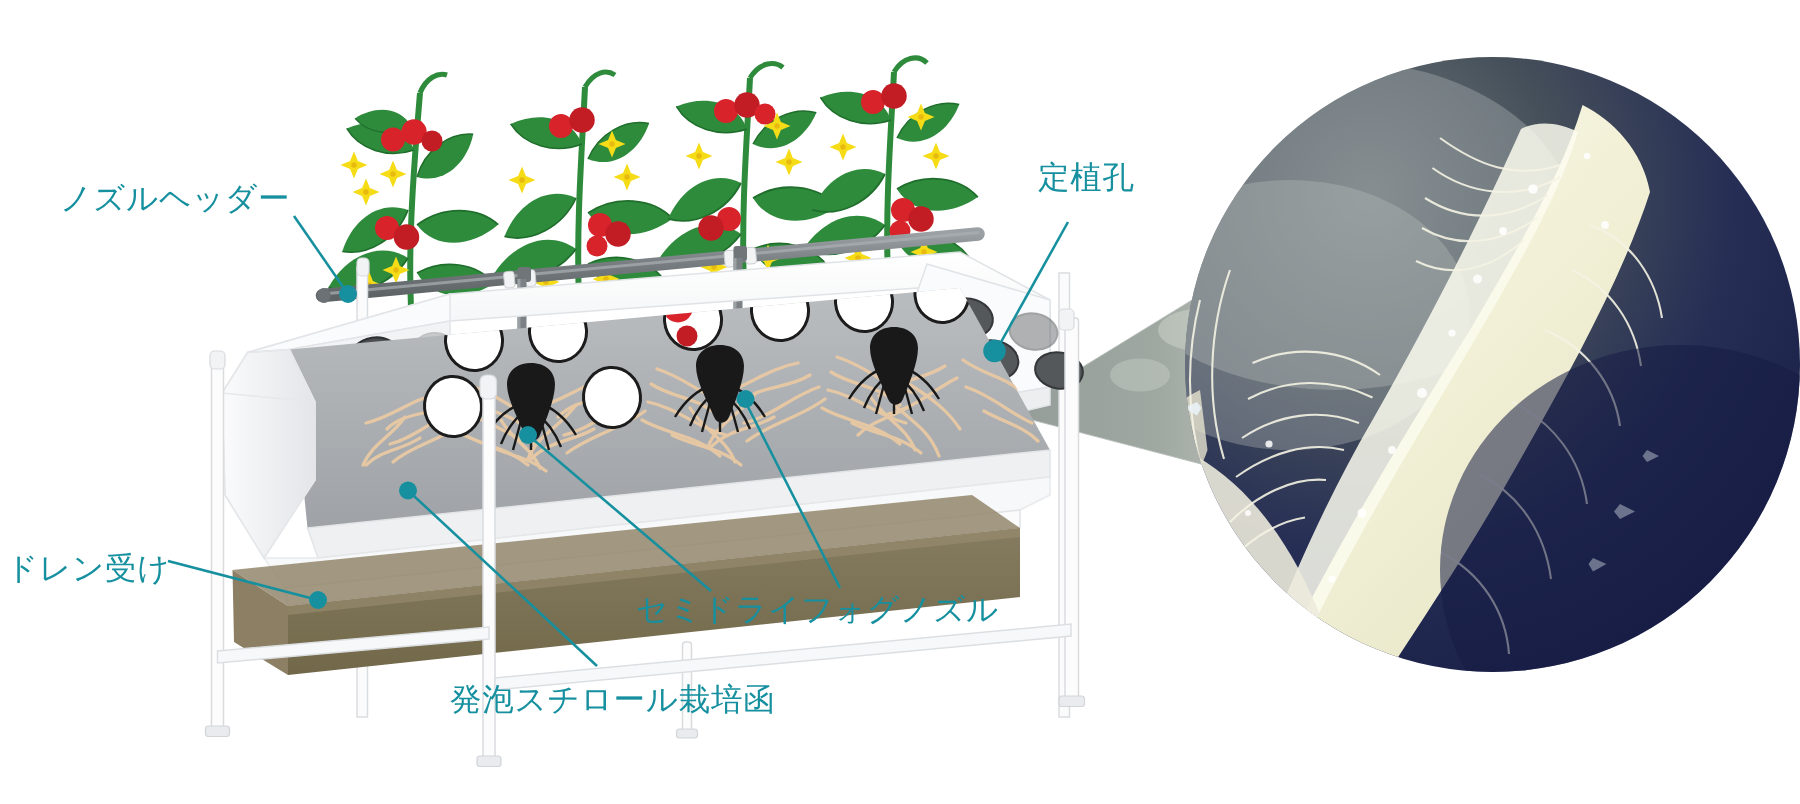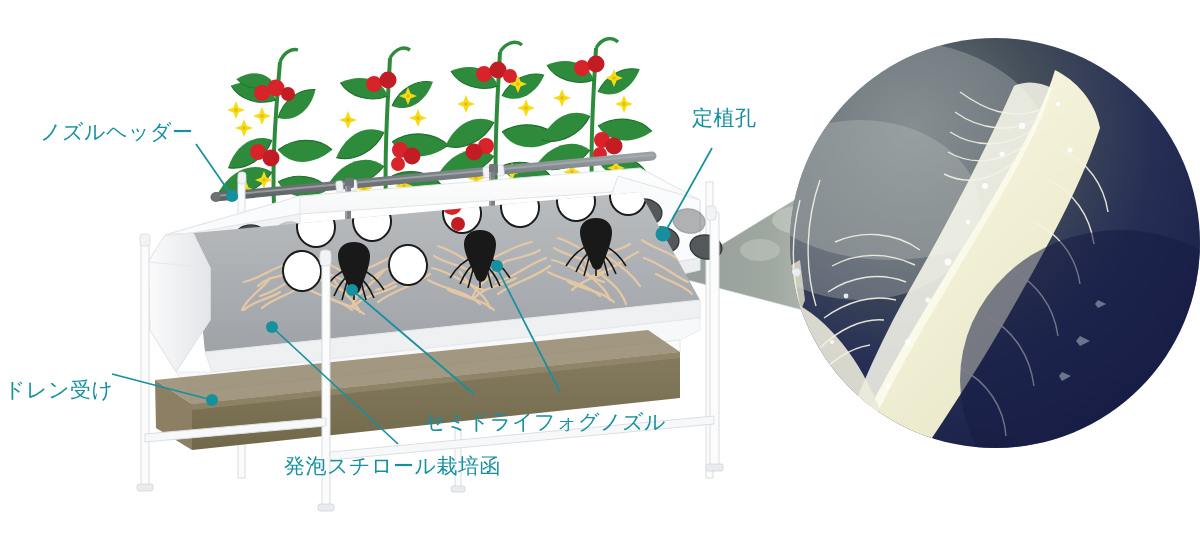--- a/index.html
+++ b/index.html
@@ -568,17 +568,17 @@
     <circle cx="663" cy="234" r="7.5"></circle>
     <circle cx="212" cy="400" r="6"></circle>
     <circle cx="352" cy="290" r="6"></circle>
     <circle cx="497" cy="266" r="6"></circle>
     <circle cx="272" cy="327" r="6"></circle>
   </g>
 </svg>
 
 <div class="lbl" style="left:40px;top:118px;">ノズルヘッダー</div>
 <div class="lbl" style="left:692px;top:104px;">定植孔</div>
-<div class="lbl" style="left:4px;top:376px;">ドレン受け</div>
-<div class="lbl" style="left:424px;top:408px;">セミドライフォグノズル</div>
-<div class="lbl" style="left:284px;top:452px;">発泡スチロール栽培函</div>
+<div class="lbl" style="left:4px;top:365px;">ドレン受け</div>
+<div class="lbl" style="left:424px;top:392px;">セミドライフォグノズル</div>
+<div class="lbl" style="left:300px;top:452px;">発泡スチロール栽培函</div>
 
 </div>
 
 </body></html>

